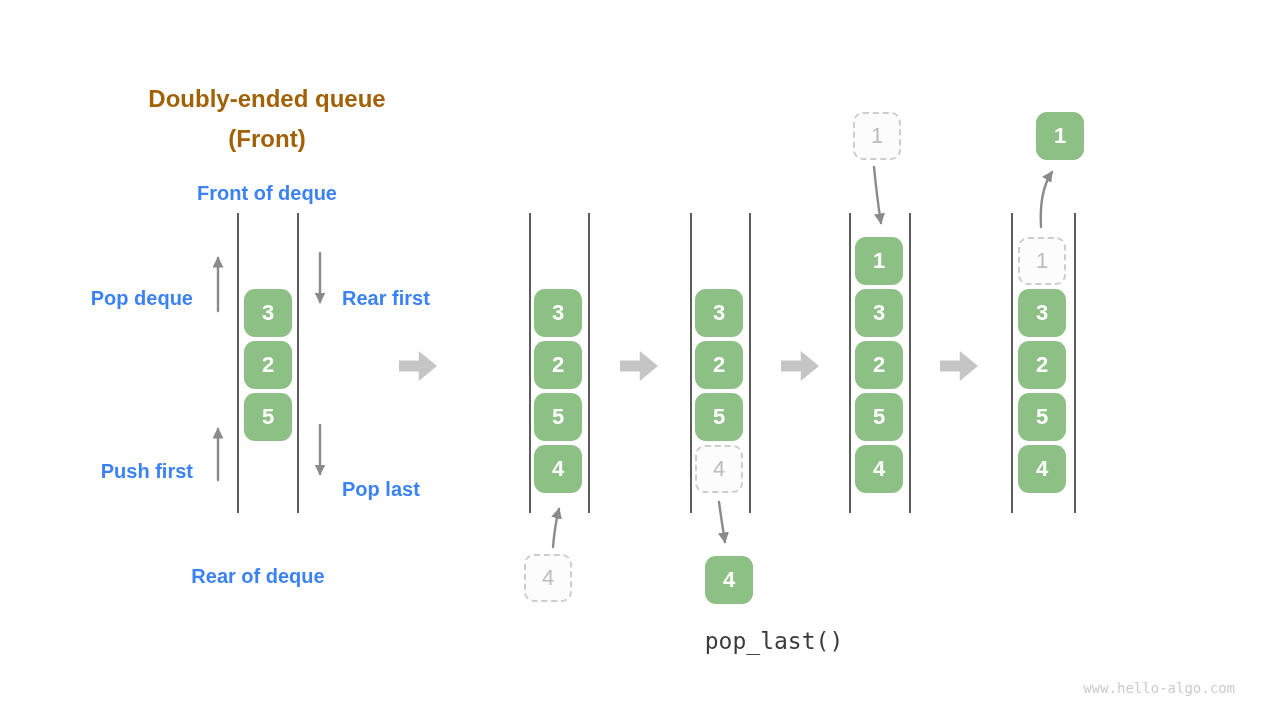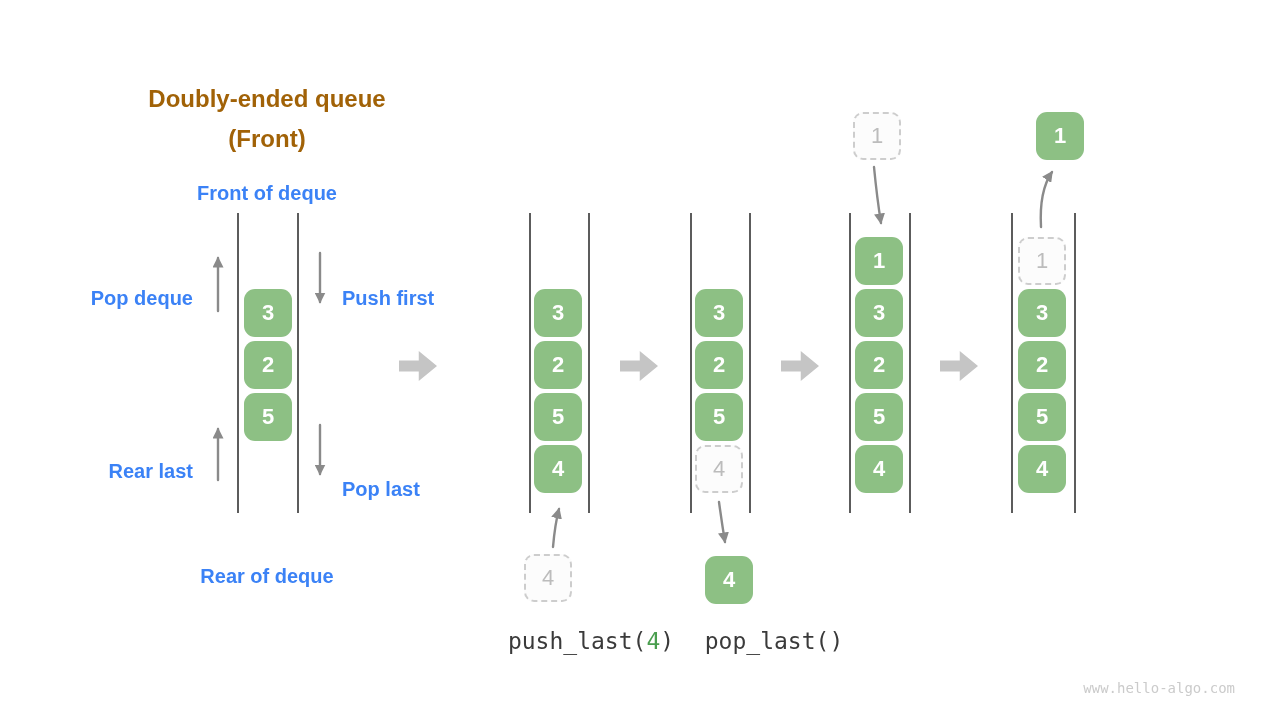--- a/index.html
+++ b/index.html
@@ -44,46 +44,45 @@
 </style>
 </head>
 <body>
 
 <div class="canvas">
 
   <div class="title-line" style="left:267px;top:60px">Doubly-ended queue</div>
   <div class="title-line" style="left:267px;top:100px">(Front)</div>
 
   <div class="label-bold centered" style="left:267px;top:165px">Front of deque</div>
-  <div class="label-bold centered" style="left:267px;top:548px">Rear of deque</div>
+  <div class="label-bold centered" style="left:258px;top:548px">Rear of deque</div>
 
   <div class="label-bold" style="right:1087px;top:270px">Pop deque</div>
-  <div class="label-bold" style="left:342px;top:270px">Push first</div>
-  <div class="label-bold" style="right:1087px;top:443px">Rear last</div>
+  <div class="label-bold" style="left:342px;top:270px">Rear first</div>
+  <div class="label-bold" style="right:1087px;top:443px">Push first</div>
   <div class="label-bold" style="left:342px;top:461px">Pop last</div>
 
   <div class="vline" style="left:237px"></div>
   <div class="vline" style="left:297px"></div>
   <div class="cell" style="left:244px;top:289px">3</div>
   <div class="cell" style="left:244px;top:341px">2</div>
   <div class="cell" style="left:244px;top:393px">5</div>
 
   <div class="block-arrow" style="left:399px;top:351px"></div>
   <div class="block-arrow" style="left:620px;top:351px"></div>
   <div class="block-arrow" style="left:781px;top:351px"></div>
   <div class="block-arrow" style="left:940px;top:351px"></div>
 
   <div class="vline" style="left:529px"></div>
   <div class="vline" style="left:588px"></div>
   <div class="cell" style="left:534px;top:289px">3</div>
   <div class="cell" style="left:534px;top:341px">2</div>
   <div class="cell" style="left:534px;top:393px">5</div>
   <div class="cell" style="left:534px;top:445px">4</div>
   <div class="ghost" style="left:524px;top:554px">4</div>
-  <div class="mono-label" style="left:591px;top:628px"><span>push_last(</span><span class="arg">4</span><span>)</span></div>
 
   <div class="vline" style="left:690px"></div>
   <div class="vline" style="left:749px"></div>
   <div class="cell" style="left:695px;top:289px">3</div>
   <div class="cell" style="left:695px;top:341px">2</div>
   <div class="cell" style="left:695px;top:393px">5</div>
   <div class="ghost" style="left:695px;top:445px">4</div>
   <div class="cell" style="left:705px;top:556px">4</div>
   <div class="mono-label" style="left:774px;top:628px"><span>pop_last()</span></div>
 

